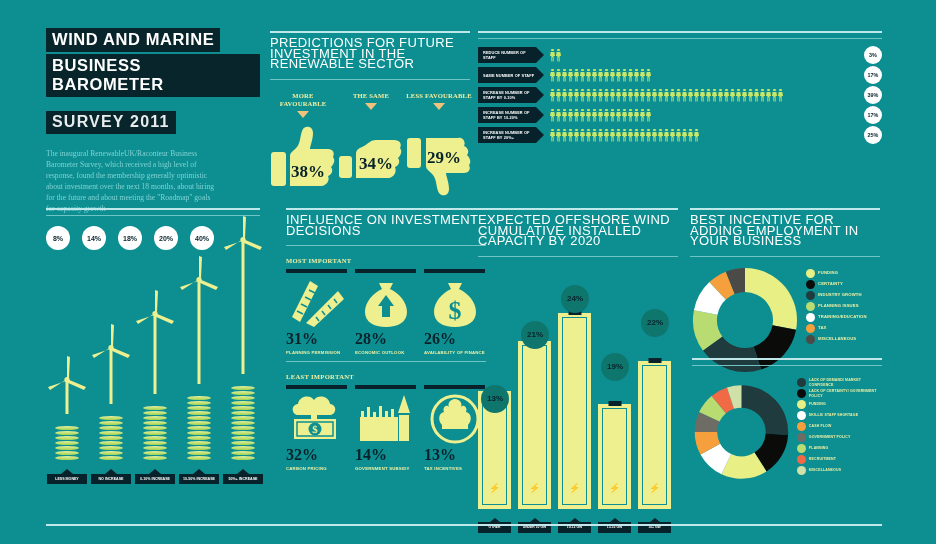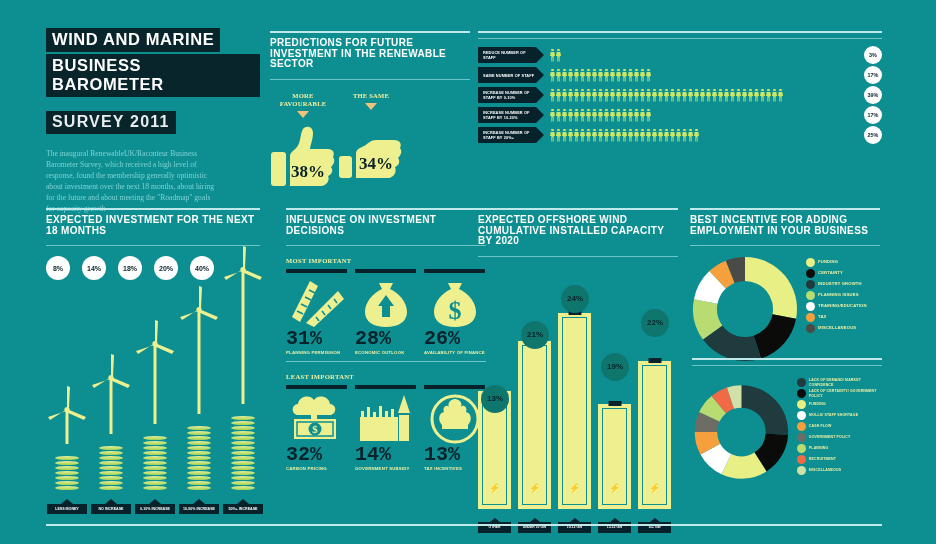--- a/index.html
+++ b/index.html
@@ -11,21 +11,21 @@
     position: relative;
   }
   .canvas { position:absolute; inset:0; }
 
   
   .rule-top, .rule-bot {
     height:2px; background:#bfe8ea; width:100%;
   }
   .rule-thin { height:1px; background:#6fc4c6; width:100%; margin-top:5px; }
   .panel-title {
-    color:#ffffff; font-weight:bold; font-size:10px;
+    color:#ffffff; font-weight:normal; font-size:13px;
     letter-spacing:0.35px; line-height:10.5px; text-transform:uppercase;
     padding:5px 0 4px 0;
   }
 
   
   #header { position:absolute; left:46px; top:28px; width:214px; }
   .title-l1, .title-l2, .title-l3 {
     display:inline-block; background:#08252b; color:#fff;
     font-weight:bold; letter-spacing:0.6px; padding:2px 6px 3px 6px;
   }
@@ -111,22 +111,22 @@
   
   #p-influence { position:absolute; left:270px; top:208px; width:200px;margin-left:16px; }
   .imp-head {
     color:#eef0a4; font-size:6.6px; font-weight:bold; line-height:7.6px;
     font-family:"Liberation Serif", serif; margin-top:11px; letter-spacing:.3px;
   }
   .trio { display:flex; gap:8px; margin-top:4px; }
   .trio-item { width:61px; }
   .trio-bar { height:4px; background:#07222a; }
   .trio-icon { height:56px; display:flex; align-items:flex-end; justify-content:center; }
-  .trio-pct { font-size:20px; font-weight:bold; color:#07222a;
-              font-family:Liberation Mono, monospace; line-height:20px; }
+  .trio-pct { font-size:16px; font-weight:bold; color:#07222a;
+              font-family:Liberation Serif, serif; line-height:20px; }
   .trio-lbl { color:#eef0a4; font-size:4.3px; font-weight:bold; line-height:5.4px;
               letter-spacing:.2px; margin-top:1px; }
   .divider-line { height:1px; background:#6fc4c6; margin-top:6px; }
 
   
   #p-offshore { position:absolute; left:478px; top:208px; width:200px; }
   .batteries { position:relative; height:270px; margin-top:8px; }
   .bat-col { position:absolute; bottom:26px; width:33px; }
   .bat {
     position:relative; width:33px; background:#eef08f; border:2px solid #eef08f;
@@ -196,20 +196,31 @@
         <div class="caret"></div>
         <div class="thumb-art">
           <svg width="66" height="74" viewBox="0 0 66 74">
             <rect x="1" y="40" width="13" height="22" rx="3" fill="#eef08f"></rect>
             <path d="M18 62 V38 C18 33 22 32 26 30 C31 27 33 24 38 24 H56 C62 24 64 28 62 32 C65 36 62 40 60 42 C63 46 60 50 57 51 C59 56 56 61 51 62 Z" fill="#eef08f"></path>
           </svg>
           <div class="thumb-pct" style="left:21px; top:38px;">34%</div>
         </div>
       </div>
 
+      <div class="thumb-col" style="left:136px;">
+        <div class="thumb-label">LESS FAVOURABLE</div>
+        <div class="caret"></div>
+        <div class="thumb-art">
+          <svg width="66" height="80" viewBox="0 0 66 80">
+            <rect x="1" y="22" width="14" height="30" rx="3" fill="#eef08f"></rect>
+            <path d="M20 22 V50 C20 54 24 55 27 59 C31 64 30 72 33 77 C36 81 43 80 43 73 C43 66 40 60 40 57 H58 C63 57 65 53 63 49 C66 45 63 41 61 39 C64 35 61 31 58 30 C60 26 57 21 52 22 Z" fill="#eef08f"></path>
+          </svg>
+          <div class="thumb-pct" style="left:21px; top:32px;">29%</div>
+        </div>
+      </div>
     </div>
   </div>
 
   <div id="p-employment">
     <div class="rule-top"></div>
     <div class="rule-thin"></div>
     <div class="emp-rows" id="emp-rows">
         <div class="emp-row">
           <div class="emp-tag">REDUCE NUMBER OF STAFF</div>
           <div class="emp-people">
@@ -638,21 +649,20 @@
               <b></b>
             </span>
           </div>
           <div class="emp-pct">25%</div>
         </div>
       </div>
   </div>
 
   <div id="p-invest">
     <div class="rule-top"></div>
-    <div class="panel-title">EXPECTED INVESTMENT FOR THE NEXT 18 MONTHS</div>
     <div class="rule-thin"></div>
     <div class="circles" id="invest-circles">
         <div class="circ">8%</div>
         <div class="circ">14%</div>
         <div class="circ">18%</div>
         <div class="circ">20%</div>
         <div class="circ">40%</div>
       </div>
     <div class="turbines" id="turbines">
         <div class="t-col" style="left: 0px;">

